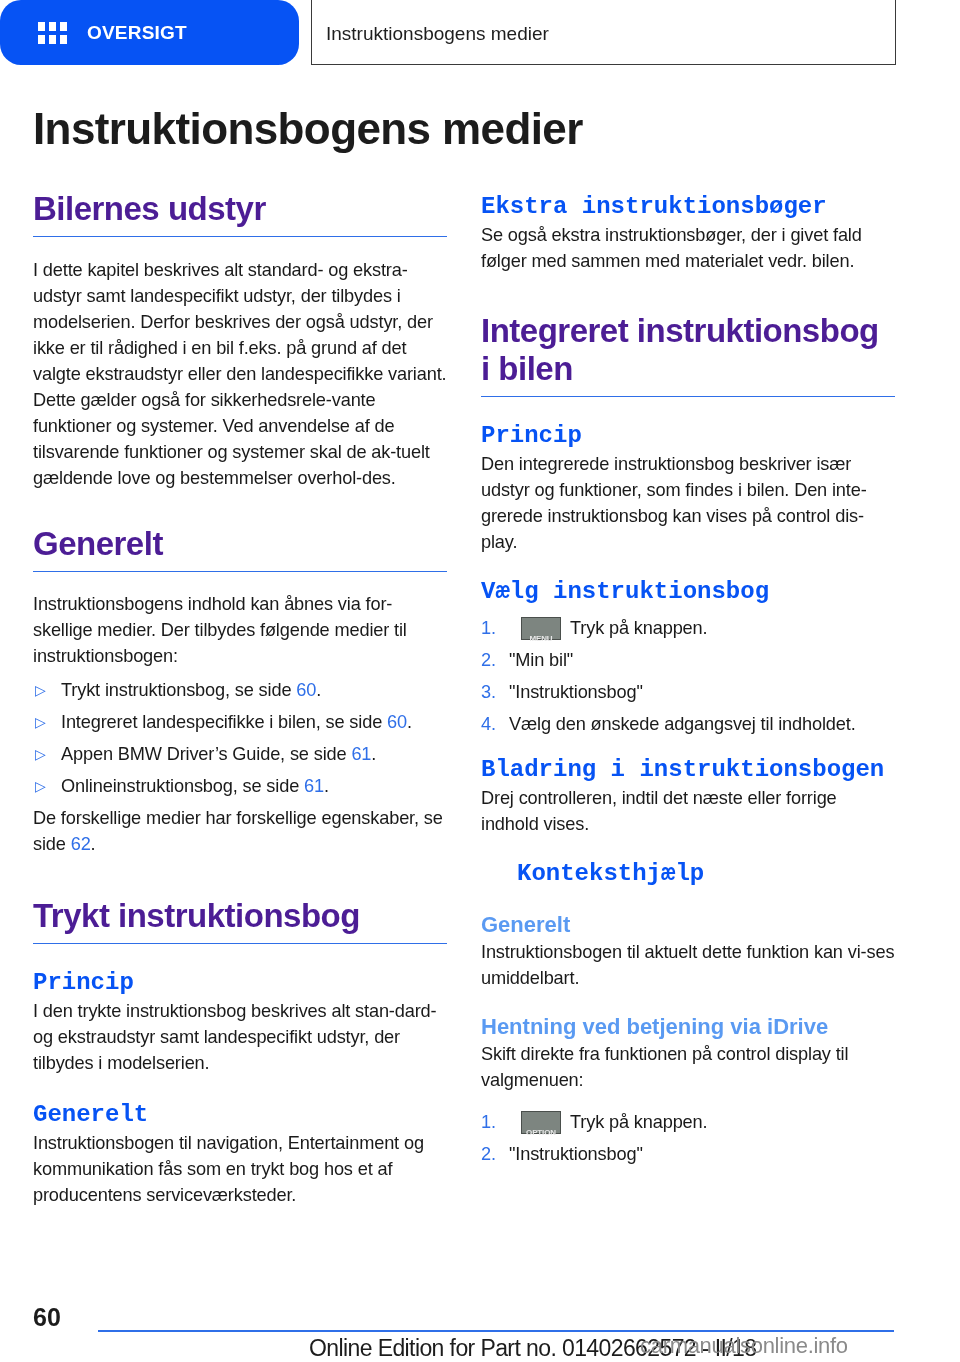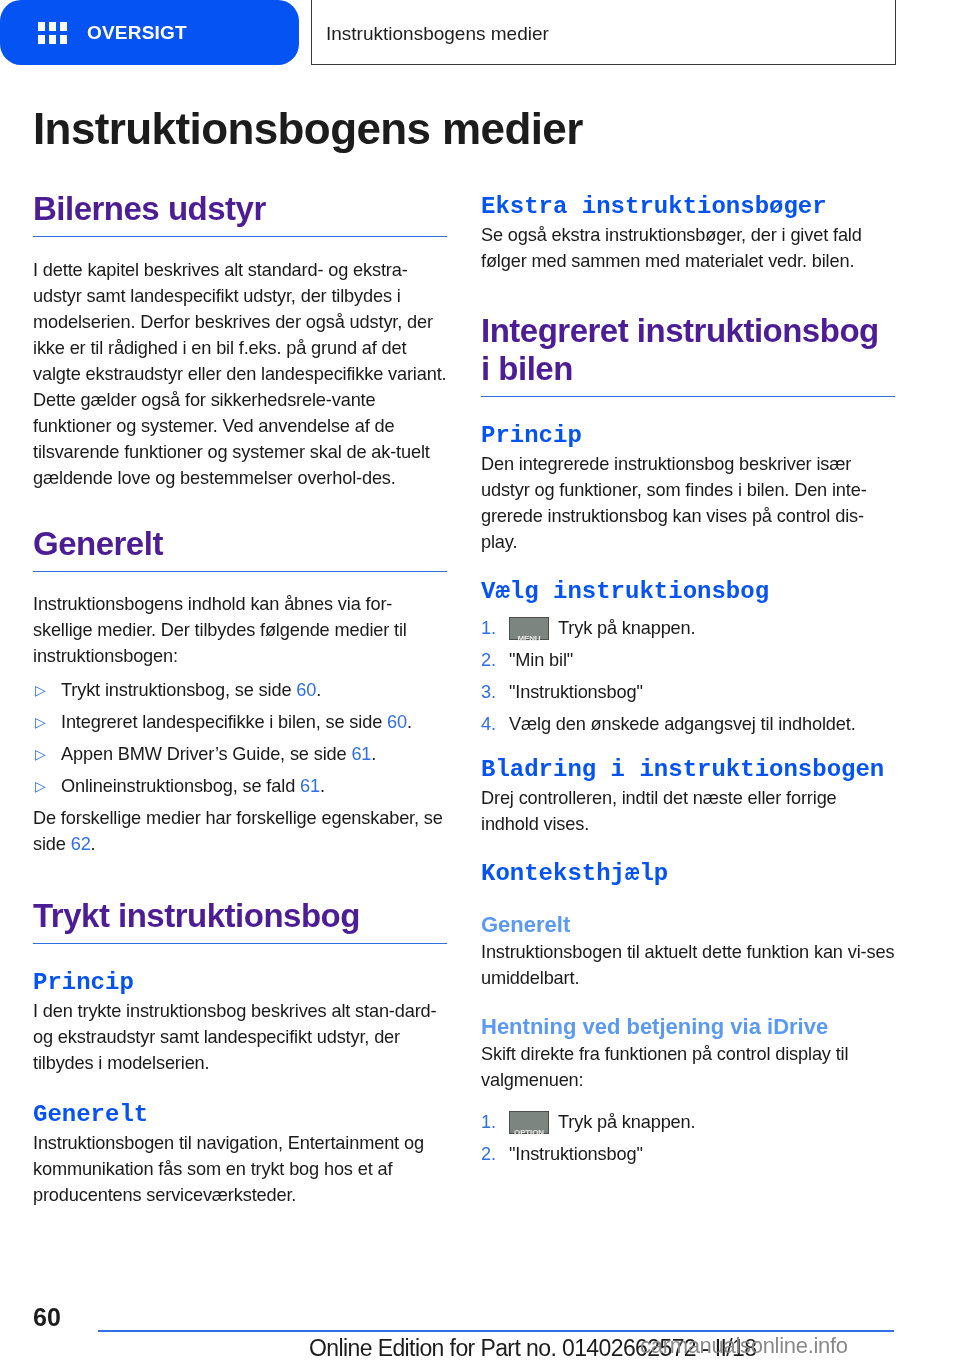--- a/index.html
+++ b/index.html
@@ -33,21 +33,21 @@
     p.body { font-size: 18.2px; line-height: 26px; color: #1a1a1a; letter-spacing: -0.15px; }
     .link { color: #2f6fe8; }
 
     ul.bul { list-style: none; }
     ul.bul li { position: relative; padding-left: 28px; font-size: 18.2px; line-height: 26px; margin-bottom: 6px; letter-spacing: -0.15px; }
     .tri { position: absolute; left: 2px; top: 0; color: #2f6fe8; font-size: 14px; }
 
     ol.steps { list-style: none; }
     ol.steps li { position: relative; padding-left: 28px; font-size: 18.2px; line-height: 26px; margin-bottom: 6px; display: flex; align-items: center; letter-spacing: -0.15px; }
     .num { position: absolute; left: 0; color: #2f6fe8; }
-    .keybtn { display: inline-flex; align-items: flex-start; justify-content: center; width: 40px; height: 23px; background: #7d8580; border: 1.5px solid #4a4f4c; color: #e8e8e8; font-size: 8px; font-weight: bold; padding-top: 8px; margin-right: 9px; }
+    .keybtn { display: inline-flex; align-items: flex-start; justify-content: center; width: 40px; height: 23px; background: #7d8580; border: 1.5px solid #4a4f4c; color: #e8e8e8; font-size: 8px; font-weight: bold; padding-top: 8px; margin-right: 9px; margin-left: 12px; }
 
     .footer-num { position: absolute; left: 33px; top: 1303px; font-size: 25px; font-weight: bold; color: #1c1c1c; }
     .footer-line { position: absolute; left: 98px; top: 1330px; width: 796px; height: 2px; background: #2f6fe8; }
     .footer-text { position: absolute; left: 309px; top: 1335px; font-size: 23px; color: #1c1c1c; letter-spacing: -0.6px; }
     .footer-water { position: absolute; left: 640px; top: 1333px; font-size: 22px; color: #8a8a8a; letter-spacing: -0.3px; }
   </style>
 </head>
 <body>
 
 <div class="hdr-tab">
@@ -68,21 +68,21 @@
 <div class="col col-left">
   <h2 class="sec">Bilernes udstyr</h2>
   <p class="body" style="margin-top:20px;">I dette kapitel beskrives alt standard- og ekstra-udstyr samt landespecifikt udstyr, der tilbydes i modelserien. Derfor beskrives der også udstyr, der ikke er til rådighed i en bil f.eks. på grund af det valgte ekstraudstyr eller den landespecifikke variant. Dette gælder også for sikkerhedsrele-vante funktioner og systemer. Ved anvendelse af de tilsvarende funktioner og systemer skal de ak-tuelt gældende love og bestemmelser overhol-des.</p>
 
   <h2 class="sec" style="margin-top:34px;">Generelt</h2>
   <p class="body" style="margin-top:19px;">Instruktionsbogens indhold kan åbnes via for-skellige medier. Der tilbydes følgende medier til instruktionsbogen:</p>
   <ul class="bul" style="margin-top:8px;">
     <li><span class="tri">▷</span><span>Trykt instruktionsbog, se side </span><span class="link">60</span><span>.</span></li>
     <li><span class="tri">▷</span><span>Integreret landespecifikke i bilen, se side </span><span class="link">60</span><span>.</span></li>
     <li><span class="tri">▷</span><span>Appen BMW Driver’s Guide, se side </span><span class="link">61</span><span>.</span></li>
-    <li><span class="tri">▷</span><span>Onlineinstruktionsbog, se fald </span><span class="link">61</span><span>.</span></li>
+    <li><span class="tri">▷</span><span>Onlineinstruktionsbog, se side </span><span class="link">61</span><span>.</span></li>
   </ul>
   <p class="body"><span>De forskellige medier har forskellige egenskaber, se side </span><span class="link">62</span><span>.</span></p>
 
   <h2 class="sec" style="margin-top:40px;">Trykt instruktionsbog</h2>
   <h3 class="sub" style="margin-top:24px;">Princip</h3>
   <p class="body">I den trykte instruktionsbog beskrives alt stan-dard- og ekstraudstyr samt landespecifikt udstyr, der tilbydes i modelserien.</p>
   <h3 class="sub" style="margin-top:24px;">Generelt</h3>
   <p class="body">Instruktionsbogen til navigation, Entertainment og kommunikation fås som en trykt bog hos et af producentens serviceværksteder.</p>
 </div>
 
@@ -112,21 +112,21 @@
       </li>
     <li>
         <span class="num">4.</span>
         <span>Vælg den ønskede adgangsvej til indholdet.</span>
       </li>
   </ol>
 
   <h3 class="sub" style="margin-top:18px;">Bladring i instruktionsbogen</h3>
   <p class="body">Drej controlleren, indtil det næste eller forrige indhold vises.</p>
 
-  <h3 class="sub" style="margin-top:22px;">Konteksthjælp</h3>
+  <h3 class="sub" style="margin-top:22px;margin-left:36px;">Konteksthjælp</h3>
   <h4 class="sub2" style="margin-top:22px;">Generelt</h4>
   <p class="body">Instruktionsbogen til aktuelt dette funktion kan vi-ses umiddelbart.</p>
 
   <h4 class="sub2" style="margin-top:22px;">Hentning ved betjening via iDrive</h4>
   <p class="body">Skift direkte fra funktionen på control display til valgmenuen:</p>
   <ol class="steps" style="margin-top:16px;">
     <li>
         <span class="num">1.</span>
         <span class="keybtn">OPTION</span>
         <span>Tryk på knappen.</span>

